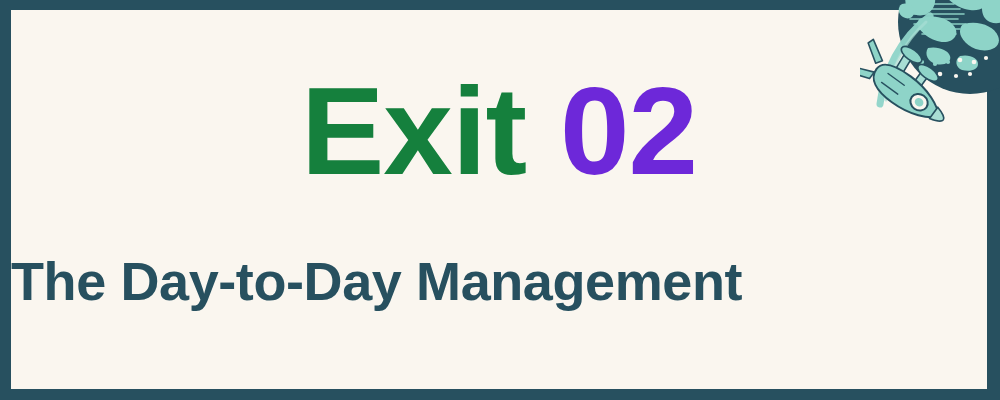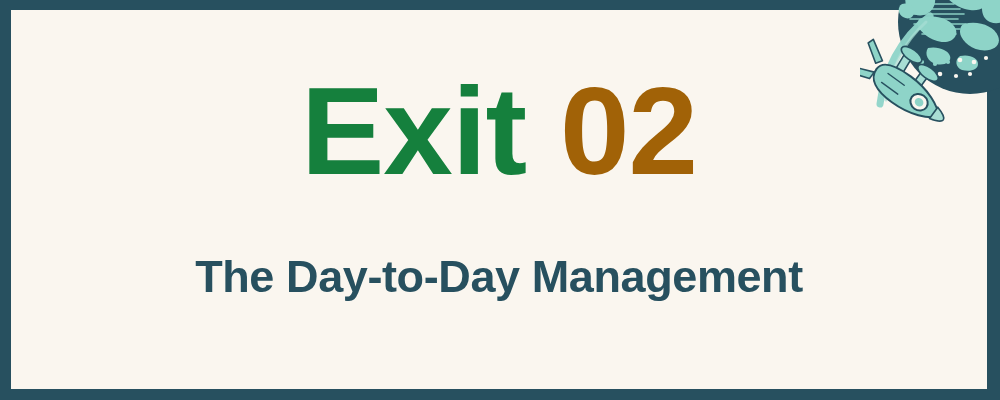--- a/index.html
+++ b/index.html
@@ -51,32 +51,31 @@
     line-height: 1;
     white-space: nowrap;
     font-size: 125px;
     font-weight: bold;
     letter-spacing: -1px;
   }
   .title-main {
     color: #15803d;
   }
   .title-num {
-    color: #a16207;
+    color: #6d28d9;
   }
 
   #subtitle {
     position: absolute;
     left: 0;
     right: 0;
     top: 244px;
-    text-align: center;
     line-height: 1;
     white-space: nowrap;
-    font-size: 45px;
+    font-size: 54px;
     font-weight: bold;
     color: #27505F;
     letter-spacing: -0.4px;
   }
 
   
   #illustration {
     position: absolute;
     right: 0;
     top: 0;

